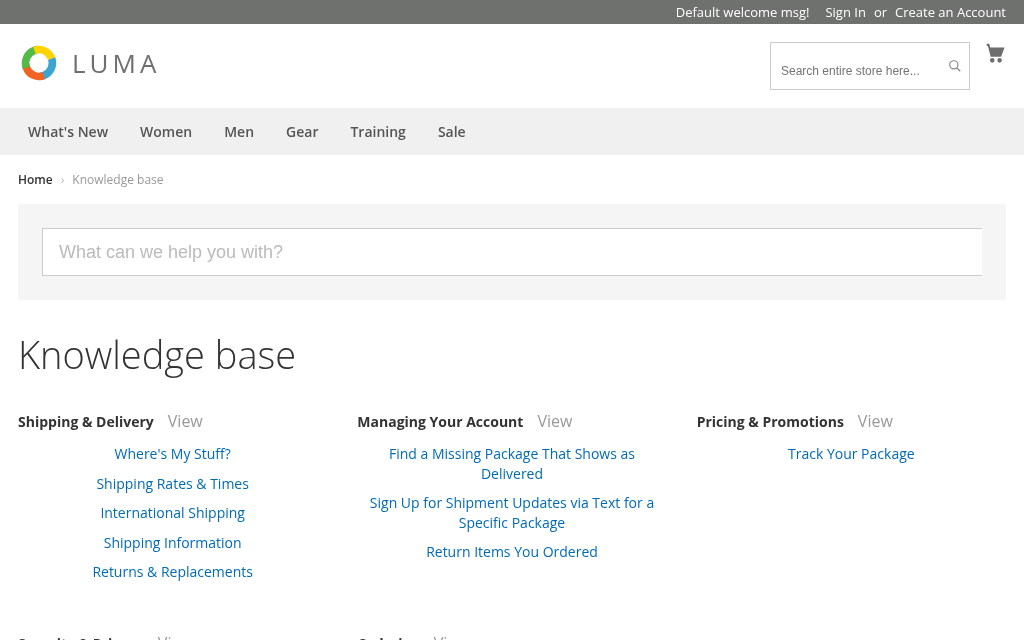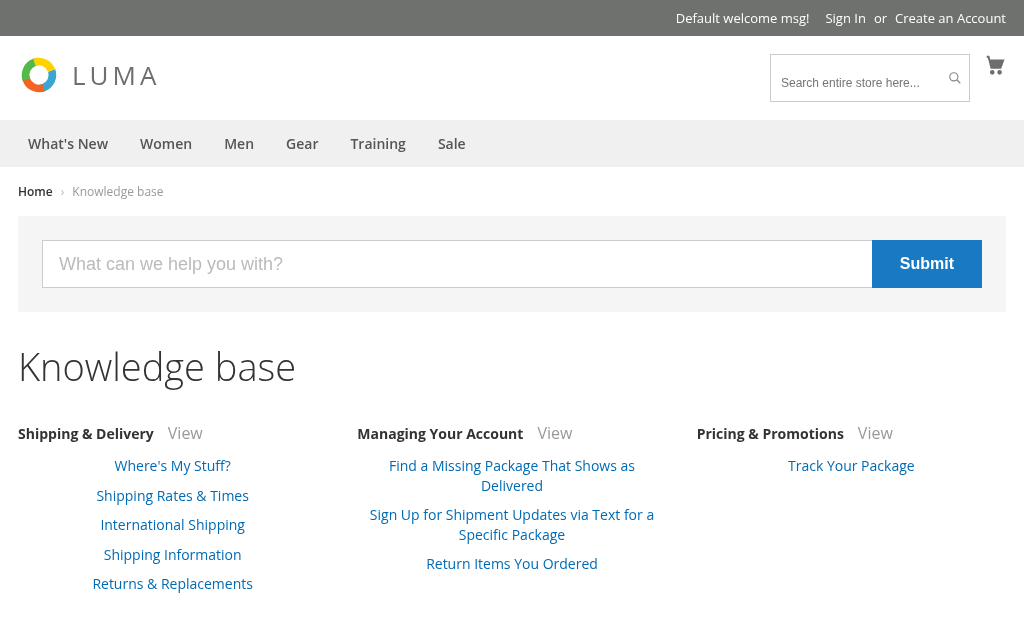--- a/index.html
+++ b/index.html
@@ -1,17 +1,17 @@
 <!DOCTYPE html>
 <html><head>
 <meta charset="utf-8">
 <style>
 * { margin:0; padding:0; box-sizing:border-box; }
 body { font-family:'Open Sans','Helvetica Neue',Arial,sans-serif; color:#333; background:#fff; font-size:14px; }
-.top-bar { background:#6e716e; color:#fff; height:36px; display:flex; justify-content:flex-end; align-items:center; padding:0 18px; font-size:13px; }
+.top-bar { background:#6e716e; color:#fff; height:24px; display:flex; justify-content:flex-end; align-items:center; padding:0 18px; font-size:13px; }
 .top-bar a { color:#fff; text-decoration:none; cursor:pointer; }
 .top-bar .sep { margin:0 8px; }
 .header-row { display:flex; align-items:flex-start; padding:18px 18px; }
 .logo-wrap { display:flex; align-items:center; gap:12px; }
 .logo-mark { width:42px; height:42px; }
 .logo-word { font-size:26px; letter-spacing:4px; font-weight:400; color:#6f6f6f; }
 .header-spacer { flex:1; }
 .search-box { width:200px; height:48px; border:1px solid #ccc; padding:10px 28px 0 10px; font-size:12px; color:#666; position:relative; }
 .search-wrap { position:relative; }
 .search-ico { position:absolute; right:8px; top:50%; transform:translateY(-50%); width:14px; height:14px; }
@@ -85,21 +85,20 @@
 
 <div class="crumbs">
   <span class="home">Home</span>
   <span class="chev">›</span>
   <span class="cur">Knowledge base</span>
 </div>
 
 <div class="kb-search-wrap">
   <div class="kb-search-row">
     <input class="kb-search-input" type="text" placeholder="What can we help you with?" style="">
-    <button class="kb-submit">Submit</button>
   </div>
 </div>
 
 <h1 class="page-title">Knowledge base</h1>
 
 <div class="cats" id="cats">
     <div class="cat">
       <div class="cat-h">
         <span class="cat-title">Shipping &amp; Delivery</span>
         <span class="cat-view">View</span>

